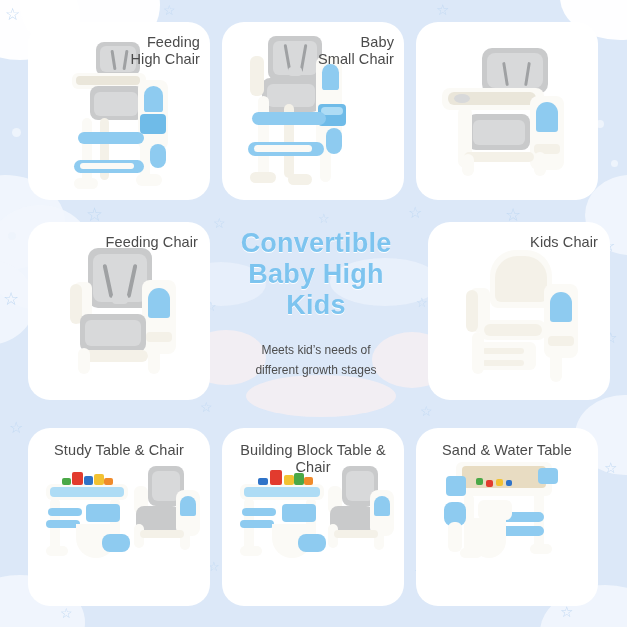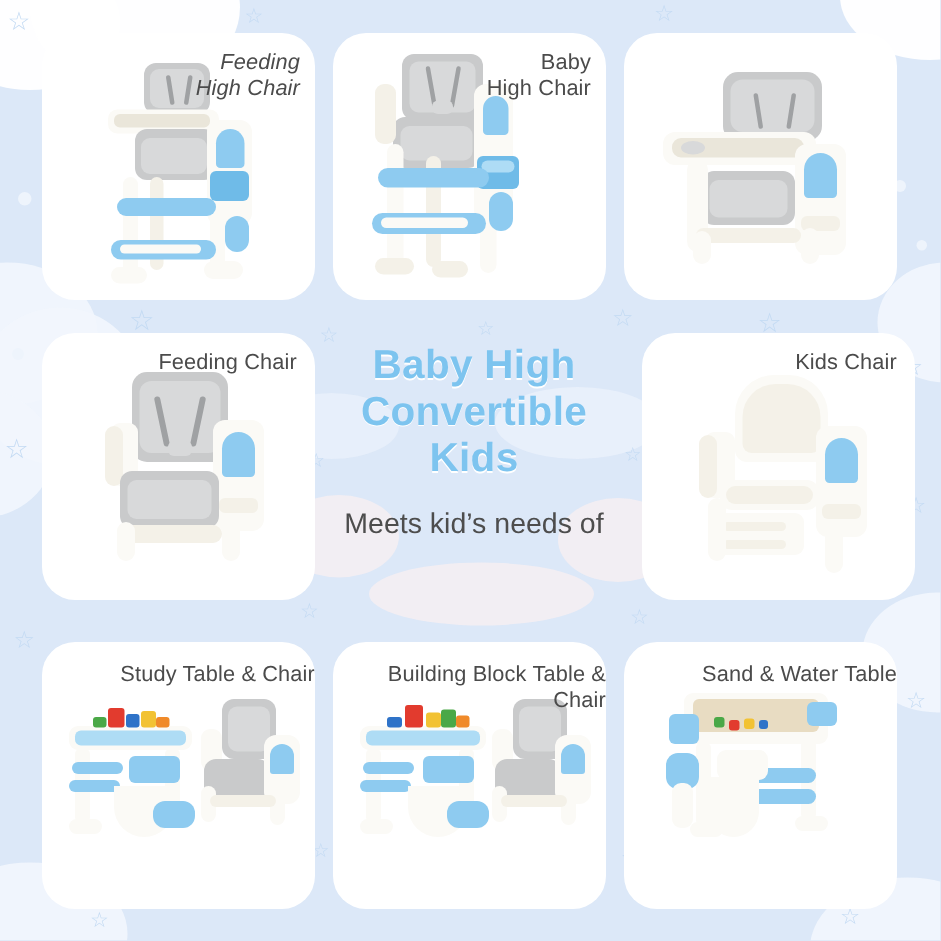--- a/index.html
+++ b/index.html
@@ -23,32 +23,32 @@
   .card{
     position:absolute;background:#ffffff;border-radius:22px;
     box-shadow:0 0 0 0 rgba(0,0,0,0);
     overflow:hidden;
   }
   .card-label{
     position:absolute;color:#4b4b4b;font-size:14.5px;line-height:17px;
     letter-spacing:.1px;white-space:pre-line;
   }
   .lbl-right{text-align:right;}
-  .lbl-center{text-align:right;}
+  .lbl-center{text-align:center;}
 
   
   .headline{
     position:absolute;left:205px;top:228px;width:222px;text-align:center;
     font-size:27px;line-height:31px;font-weight:bold;color:#7dc4ef;
     letter-spacing:.2px;
     text-shadow:0 1px 0 #ffffff;
   }
   .subhead{
     position:absolute;left:197px;top:340px;width:238px;text-align:center;
-    font-size:19px;line-height:20px;color:#4d4d4d;
+    font-size:12px;line-height:20px;color:#4d4d4d;
   }
 
   
   .prod{position:absolute;}
   .pc{position:absolute;} 
   .cream{background:#f4f1e8;}
   .cream2{background:#eae6da;}
   .white{background:#fbfaf6;}
   .gray{background:#c9cacb;}
   .graylt{background:#d8d9da;}
@@ -146,21 +146,21 @@
 
       <div class="pc blue pill" style="left:24px;top:92px;width:66px;height:12px;"></div>
       <div class="pc blue pill" style="left:20px;top:120px;width:70px;height:13px;"></div>
       <div class="pc white pill" style="left:26px;top:123px;width:54px;height:6px;"></div>
 
       <div class="pc white r6" style="left:20px;top:138px;width:24px;height:11px;"></div>
       <div class="pc white r6" style="left:82px;top:134px;width:26px;height:12px;"></div>
 
       <div class="pc blue r8" style="left:96px;top:104px;width:16px;height:24px;"></div>
     </div>
-    <div class="card-label lbl-right" style="right:10px;top:12px;width:120px;font-style:italic;">Feeding
+    <div class="card-label lbl-right" style="right:10px;top:12px;width:120px;">Feeding
 High Chair</div>
   </div>
 
   <div class="card" style="left:222px;top:22px;width:182px;height:178px;">
     <div class="prod" style="left:16px;top:12px;width:140px;height:158px;">
 
       <div class="pc gray r8" style="left:30px;top:2px;width:54px;height:44px;"></div>
       <div class="pc graylt r6" style="left:35px;top:7px;width:44px;height:34px;"></div>
       <div class="strap" style="left:48px;top:10px;width:3px;height:28px;transform:rotate(-10deg);"></div>
       <div class="strap" style="left:64px;top:10px;width:3px;height:28px;transform:rotate(10deg);"></div>
@@ -184,21 +184,21 @@
       <div class="pc blue pill" style="left:14px;top:78px;width:74px;height:13px;"></div>
       <div class="pc blue pill" style="left:10px;top:108px;width:76px;height:14px;"></div>
       <div class="pc white pill" style="left:16px;top:111px;width:58px;height:7px;"></div>
 
       <div class="pc blue r8" style="left:88px;top:94px;width:16px;height:26px;"></div>
 
       <div class="pc cream r6" style="left:12px;top:138px;width:26px;height:11px;"></div>
       <div class="pc cream r6" style="left:50px;top:140px;width:24px;height:11px;"></div>
     </div>
     <div class="card-label lbl-right" style="right:10px;top:12px;width:110px;">Baby
-High Chair</div>
+Small Chair</div>
   </div>
 
   <div class="card" style="left:416px;top:22px;width:182px;height:178px;">
     <div class="prod" style="left:18px;top:26px;width:150px;height:132px;">
 
       <div class="pc gray r10" style="left:48px;top:0px;width:66px;height:46px;"></div>
       <div class="pc graylt r8" style="left:53px;top:5px;width:56px;height:35px;"></div>
       <div class="strap" style="left:70px;top:14px;width:3px;height:24px;transform:rotate(-9deg);"></div>
       <div class="strap" style="left:92px;top:14px;width:3px;height:24px;transform:rotate(9deg);"></div>
 
@@ -239,26 +239,27 @@
       <div class="pc graylt r6" style="left:21px;top:72px;width:56px;height:26px;"></div>
 
       <div class="pc cream r6" style="left:18px;top:102px;width:66px;height:12px;"></div>
       <div class="pc white r6" style="left:14px;top:100px;width:12px;height:26px;"></div>
       <div class="pc white r6" style="left:84px;top:98px;width:12px;height:28px;"></div>
     </div>
     <div class="card-label lbl-right" style="right:12px;top:12px;width:130px;">Feeding Chair</div>
   </div>
 
   <div class="headline">
+    <div>Convertible</div>
     <div>Baby High</div>
-    <div>Convertible</div>
     <div>Kids</div>
   </div>
   <div class="subhead">
     <div>Meets kid’s needs of</div>
+    <div>different growth stages</div>
   </div>
 
   <div class="card" style="left:428px;top:222px;width:182px;height:178px;">
     <div class="prod" style="left:30px;top:28px;width:130px;height:140px;">
 
       <div class="pc white r10" style="left:32px;top:0px;width:62px;height:58px;border-radius:26px 26px 8px 8px;"></div>
       <div class="pc cream r8" style="left:37px;top:6px;width:52px;height:46px;border-radius:22px 22px 6px 6px;"></div>
 
       <div class="pc white r6" style="left:12px;top:38px;width:20px;height:44px;"></div>
       <div class="pc cream r6" style="left:8px;top:40px;width:12px;height:42px;"></div>

